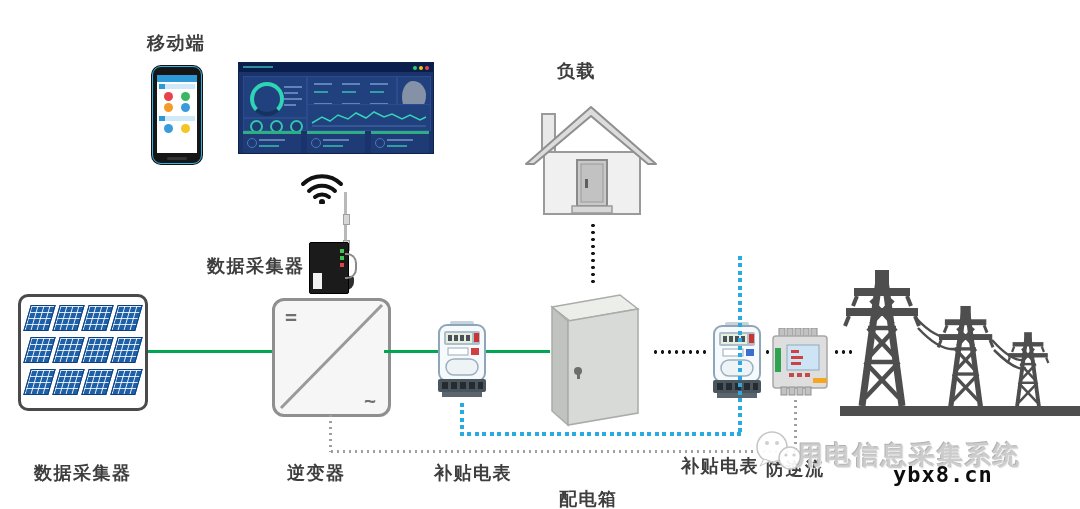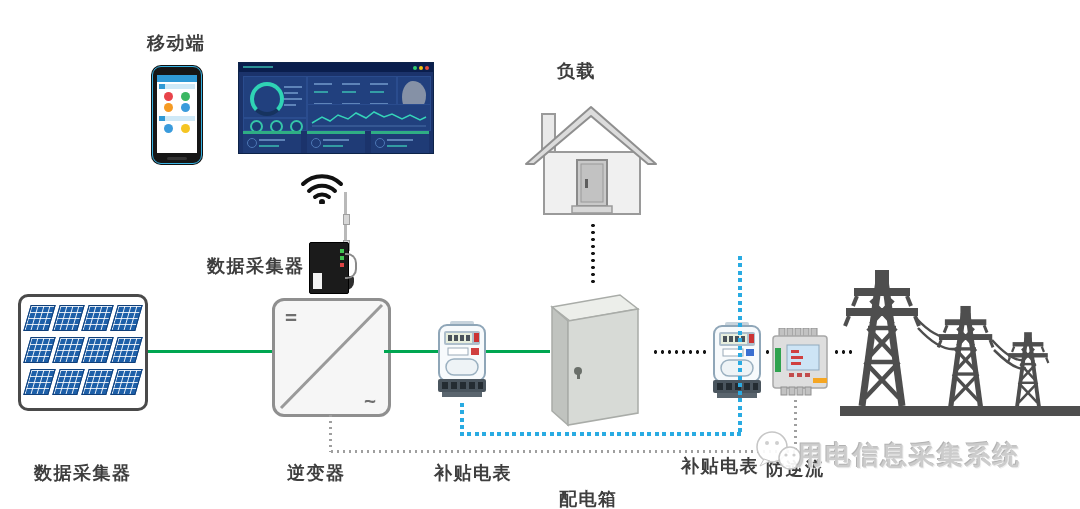--- a/index.html
+++ b/index.html
@@ -353,14 +353,15 @@
   <svg class="abs wm-wechat" style="left:750px;top:430px;" width="56" height="46">
     <circle cx="22" cy="17" r="15" fill="rgba(255,255,255,0.92)" stroke="#c6c6c6" stroke-width="1.5"></circle>
     <circle cx="40" cy="28" r="11" fill="rgba(255,255,255,0.92)" stroke="#c6c6c6" stroke-width="1.5"></circle>
     <circle cx="17" cy="13" r="2" fill="#cfcfcf"></circle>
       <circle cx="27" cy="13" r="2" fill="#cfcfcf"></circle>
     <circle cx="36" cy="25" r="1.6" fill="#cfcfcf"></circle>
       <circle cx="44" cy="25" r="1.6" fill="#cfcfcf"></circle>
     <polygon points="14,29 10,36 20,31" fill="rgba(255,255,255,0.92)" stroke="#c6c6c6" stroke-width="1"></polygon>
   </svg>
   <div class="wm-text">用电信息采集系统</div>
+  <div class="wm-site">ybx8.cn</div>
 
 </div>
 
 </body></html>

